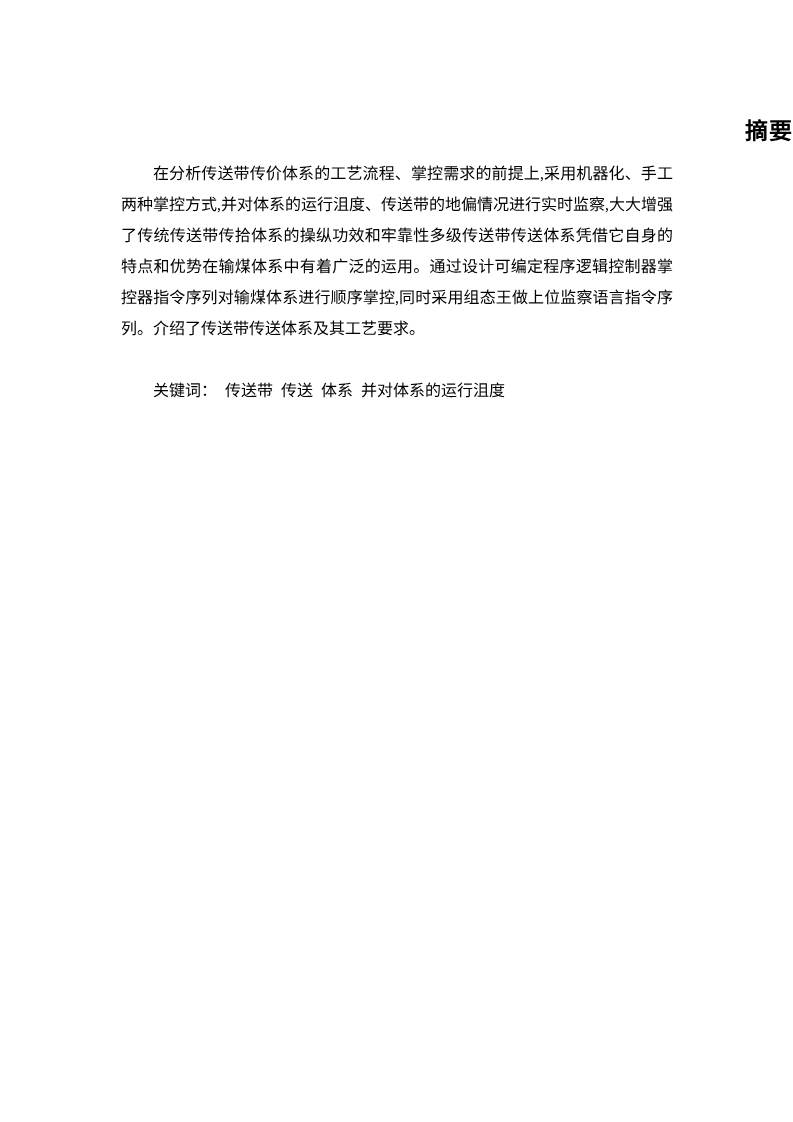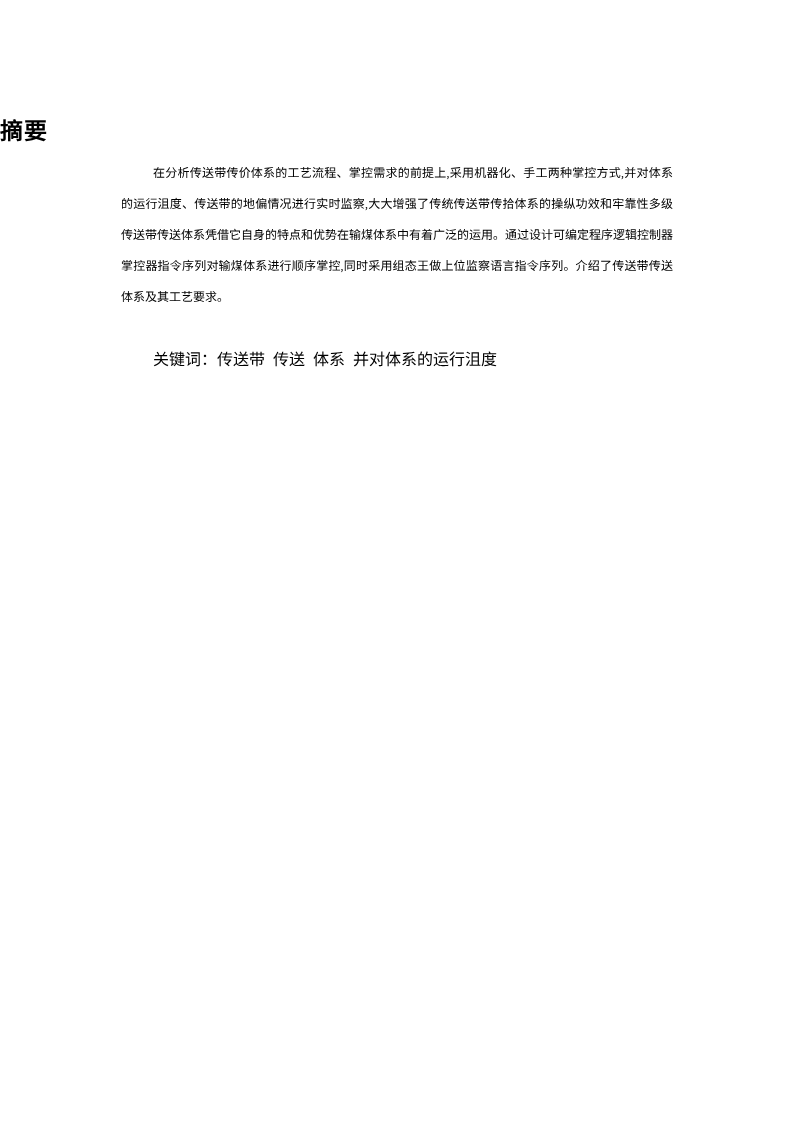--- a/index.html
+++ b/index.html
@@ -14,39 +14,39 @@
       margin: 0 auto;
       background: #ffffff;
       color: #000000;
       overflow: hidden;
     }
     .doc-title {
       margin-top: 118px;
       font-size: 23px;
       line-height: 28px;
       font-weight: bold;
-      text-align: left;
+      text-align: right;
       letter-spacing: 1px;
     }
     .abstract-para {
       margin: 12px 120px 0 121px;
-      font-size: 12px;
+      font-size: 16px;
       line-height: 31px;
       text-align: justify;
       text-indent: 32px;
     }
     .keywords-line {
       margin: 31px 120px 0 121px;
       font-size: 16px;
       line-height: 31px;
       text-indent: 32px;
       white-space: nowrap;
     }
     .kw { margin-left: 8px; }
-    .kw.first { margin-left: 0; }
+    .kw.first { margin-left: 8px; }
   </style>
 </head>
 <body>
 
 <div class="page">
   <h1 class="doc-title">摘要</h1>
 
   <p class="abstract-para">在分析传送带传价体系的工艺流程、掌控需求的前提上,采用机器化、手工两种掌控方式,并对体系的运行沮度、传送带的地偏情况进行实时监察,大大增强了传统传送带传拾体系的操纵功效和牢靠性多级传送带传送体系凭借它自身的特点和优势在输煤体系中有着广泛的运用。通过设计可编定程序逻辑控制器掌控器指令序列对输煤体系进行顺序掌控,同时采用组态王做上位监察语言指令序列。介绍了传送带传送体系及其工艺要求。</p>
 
   <p class="keywords-line"><span>关键词：</span><span class="kw first">传送带</span><span class="kw">传送</span><span class="kw">体系</span><span class="kw">并对体系的运行沮度</span></p>

